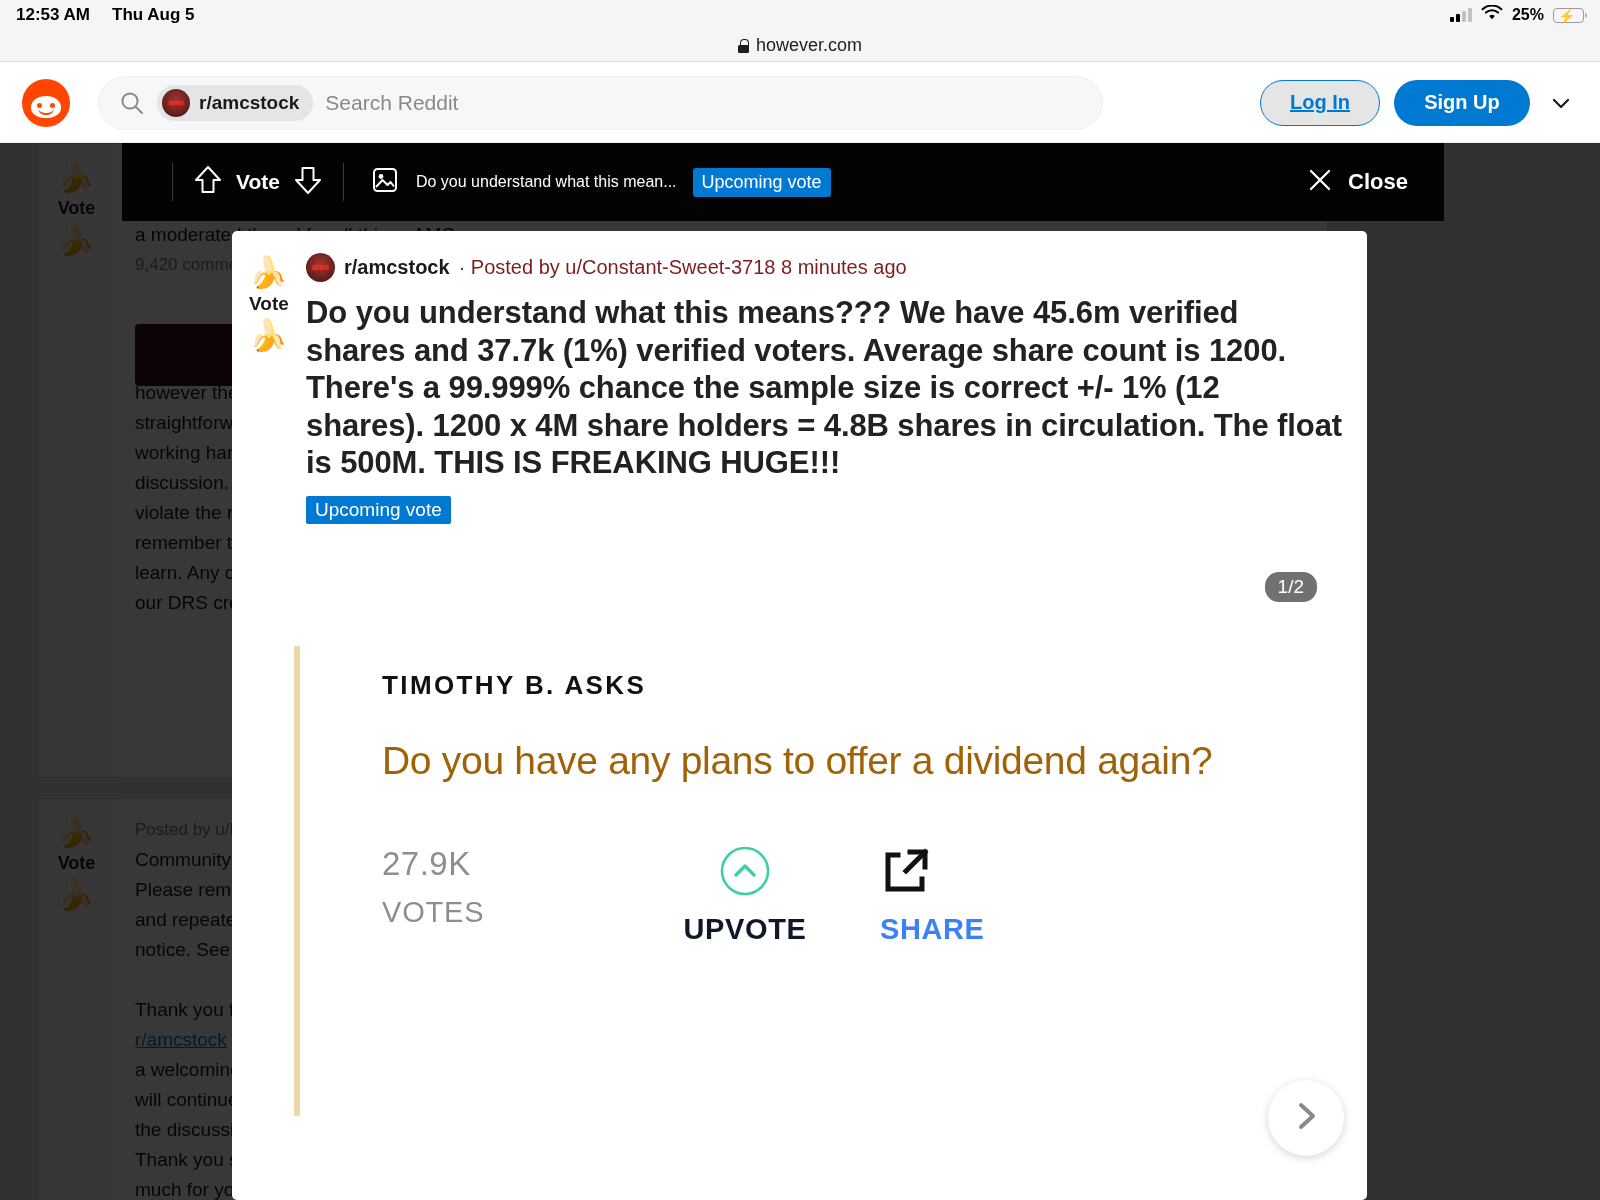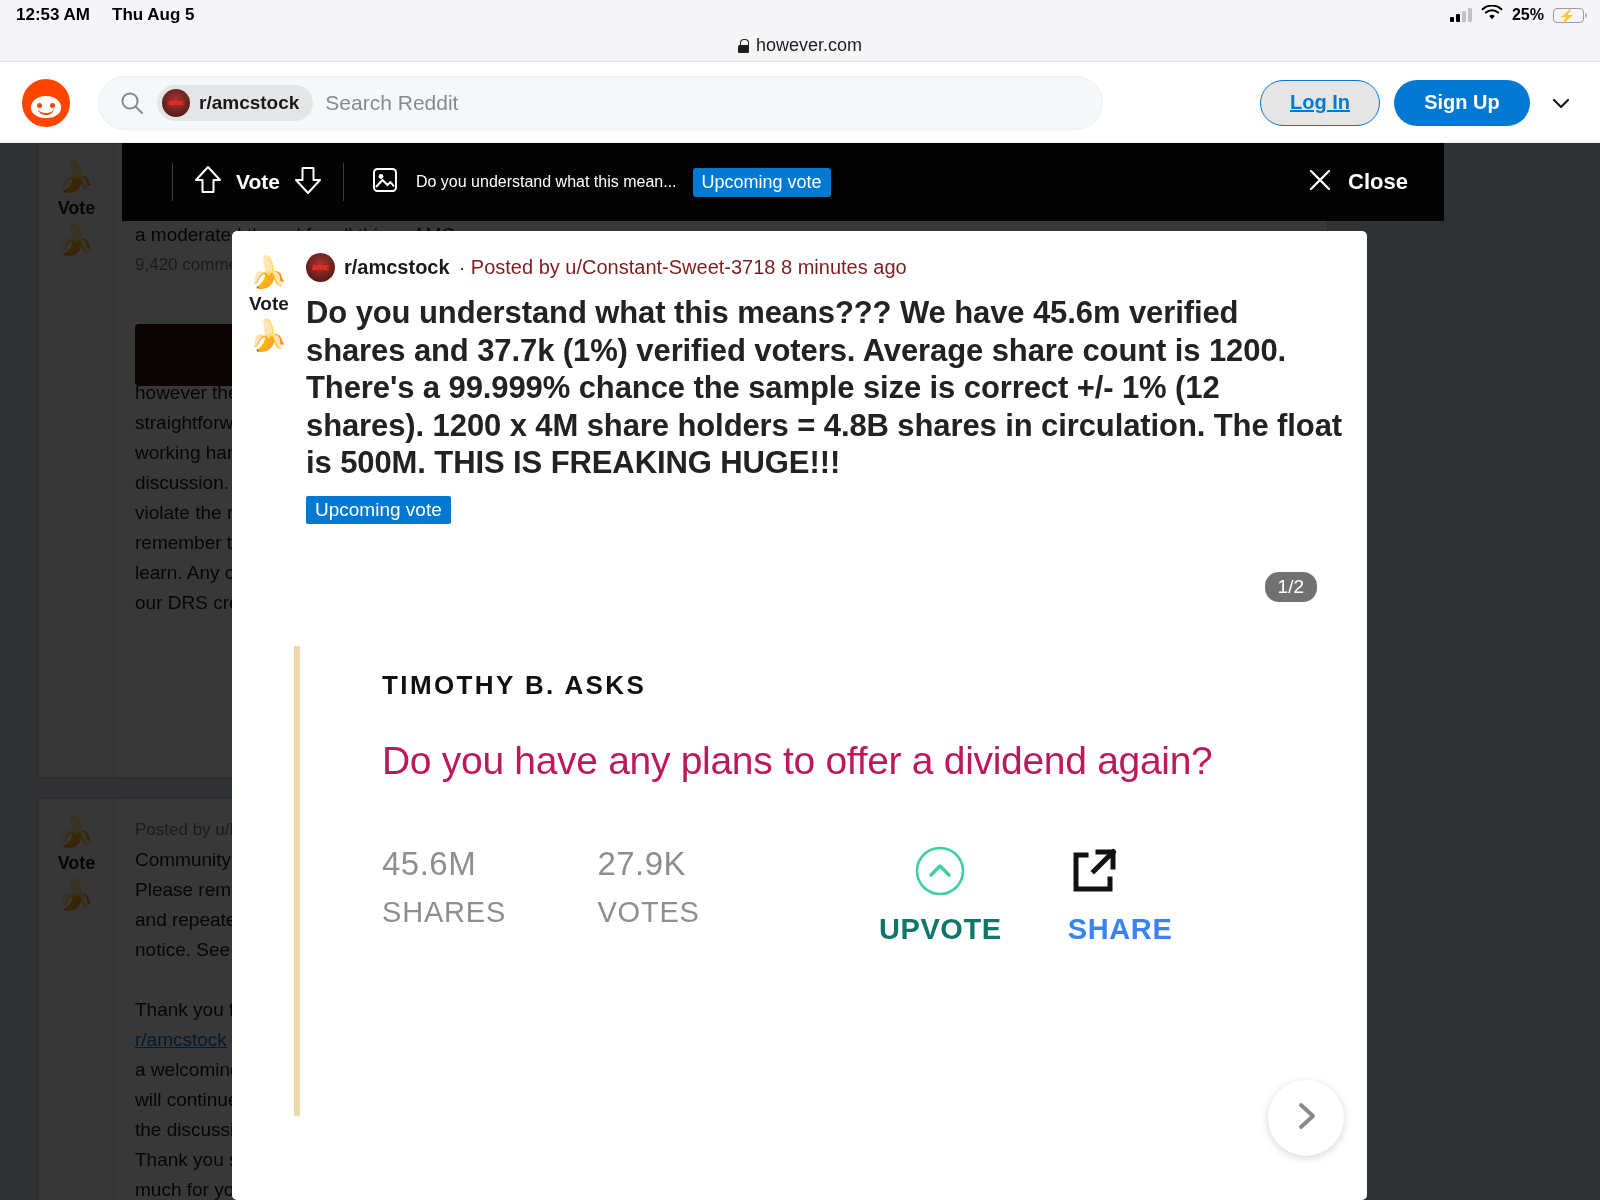--- a/index.html
+++ b/index.html
@@ -290,32 +290,32 @@
     position: absolute; left: 0; top: 0;
     width: 6px; height: 470px;
     background: #ecd9a6;
   }
   .slide-inner { position: absolute; left: 88px; top: 24px; right: 0; }
   .slide-kicker {
     font-size: 26px; font-weight: 700; color: #111;
     letter-spacing: 2.4px;
   }
   .slide-q {
-    font-size: 39px; color: #be185d; margin-top: 38px;
+    font-size: 39px; color: #a16207; margin-top: 38px;
     font-weight: 400; letter-spacing: -0.3px;
   }
   .slide-stats {
     display: flex; align-items: flex-start; margin-top: 62px;
   }
   .stat { width: 228px; }
   .stat-num { font-size: 33px; color: #8e8e8e; letter-spacing: 0.5px; }
   .stat-lbl { font-size: 29px; color: #8e8e8e; margin-top: 13px; letter-spacing: 0.8px; }
   .act { width: 270px; display: flex; flex-direction: column; align-items: center; cursor: pointer; }
   .act-lbl { font-size: 29px; font-weight: 700; margin-top: 12px; letter-spacing: 0.6px; }
-  .act.upvote .act-lbl { color: #0f766e; }
+  .act.upvote .act-lbl { color: #0f172a; }
   .act.share { width: 250px; align-items: flex-start; }
   .act.share .act-lbl { color: #3b82f6; }
 
   .next-btn {
     position: absolute; right: -40px; top: 434px;
     width: 76px; height: 76px; border-radius: 50%;
     background: #fff;
     box-shadow: 0 2px 9px rgba(0,0,0,0.17);
     display: flex; align-items: center; justify-content: center;
     cursor: pointer; z-index: 5;
@@ -510,24 +510,20 @@
 
     <div class="media-area">
       <span class="counter-badge">1/2</span>
 
       <div class="slide-img">
         <span class="quote-bar"></span>
         <div class="slide-inner">
           <div class="slide-kicker">TIMOTHY B. ASKS</div>
           <div class="slide-q">Do you have any plans to offer a dividend again?</div>
           <div class="slide-stats">
-            <div class="stat">
-              <div class="stat-num">45.6M</div>
-              <div class="stat-lbl">SHARES</div>
-            </div>
             <div class="stat">
               <div class="stat-num">27.9K</div>
               <div class="stat-lbl">VOTES</div>
             </div>
             <div class="act upvote">
               <span>
                 <svg width="52" height="52" viewBox="0 0 52 52">
                   <circle cx="26" cy="26" r="23" fill="none" stroke="#3ecfa4" stroke-width="2.6"></circle>
                   <path d="M17 30 26 21 35 30" fill="none" stroke="#3ecfa4" stroke-width="3.4" stroke-linecap="round" stroke-linejoin="round"></path>
                 </svg>

